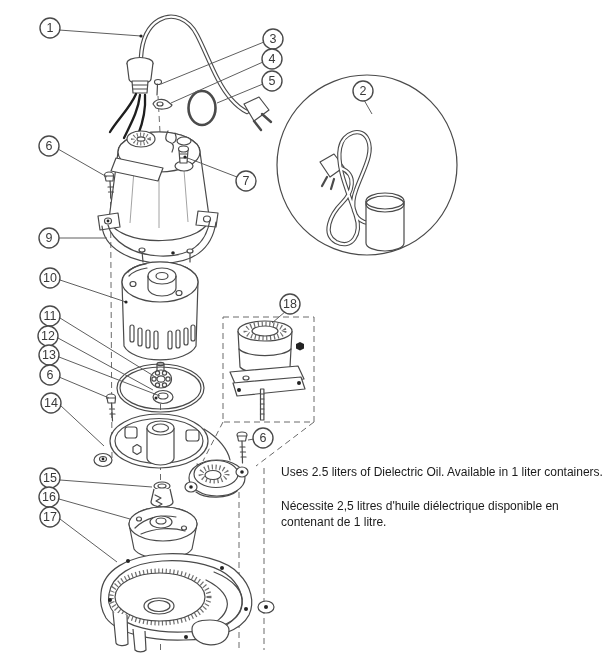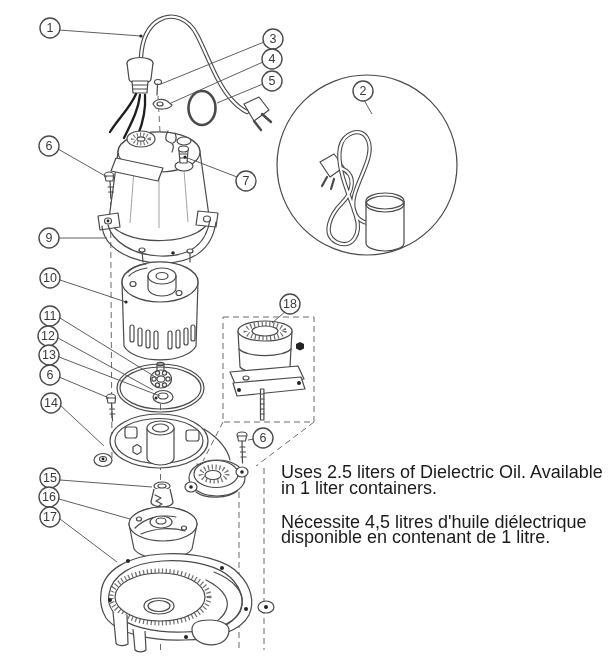--- a/index.html
+++ b/index.html
@@ -14,21 +14,21 @@
   .cordI{fill:none;stroke:#ffffff;stroke-width:2.2;stroke-linecap:round;}
   .dash{fill:none;stroke:#6a6a6a;stroke-width:1;stroke-dasharray:6 4;}
   .leader{fill:none;stroke:#5f5f5f;stroke-width:1;}
   .tickring{fill:none;stroke:#6f6f6f;stroke-width:5;stroke-dasharray:1.2 2.6;}
   .tickring-sm{fill:none;stroke:#6f6f6f;stroke-width:4;stroke-dasharray:1 2.2;}
   .dot{fill:#232323;stroke:none;}
   .balloon circle{fill:#fff;stroke:#4a4a4a;stroke-width:1.4;}
   .balloon text{font-family:"Liberation Sans",sans-serif;font-size:12.5px;fill:#3a3a3a;
                 text-anchor:middle;dominant-baseline:central;}
   .notes{position:absolute;left:281px;top:465px;width:322px;color:#1b1b1b;
-         font-size:18px;line-height:15.8px;}
+         font-size:12px;line-height:15.8px;}
   .notes p{margin:0 0 18px 0;}
 </style>
 </head>
 <body>
 
 <div class="stage">
 <svg width="615" height="661" viewBox="0 0 615 661">
 
   <g>
     <line class="dash" x1="158" y1="96" x2="160" y2="132"></line>
@@ -402,15 +402,15 @@
         </g>
     <g class="balloon">
       <circle cx="50" cy="517" r="10"></circle>
           <text x="50" y="517">17</text>
         </g>
   </g>
 </svg>
 
   <div class="notes">
     <p>Uses 2.5 liters of Dielectric Oil. Available in 1 liter containers.</p>
-    <p>Nécessite 4,5 litres d'huile diélectrique disponible en contenant de 1 litre.</p>
+    <p>Nécessite 2,5 litres d'huile diélectrique disponible en contenant de 1 litre.</p>
   </div>
 </div>
 
 </body></html>

